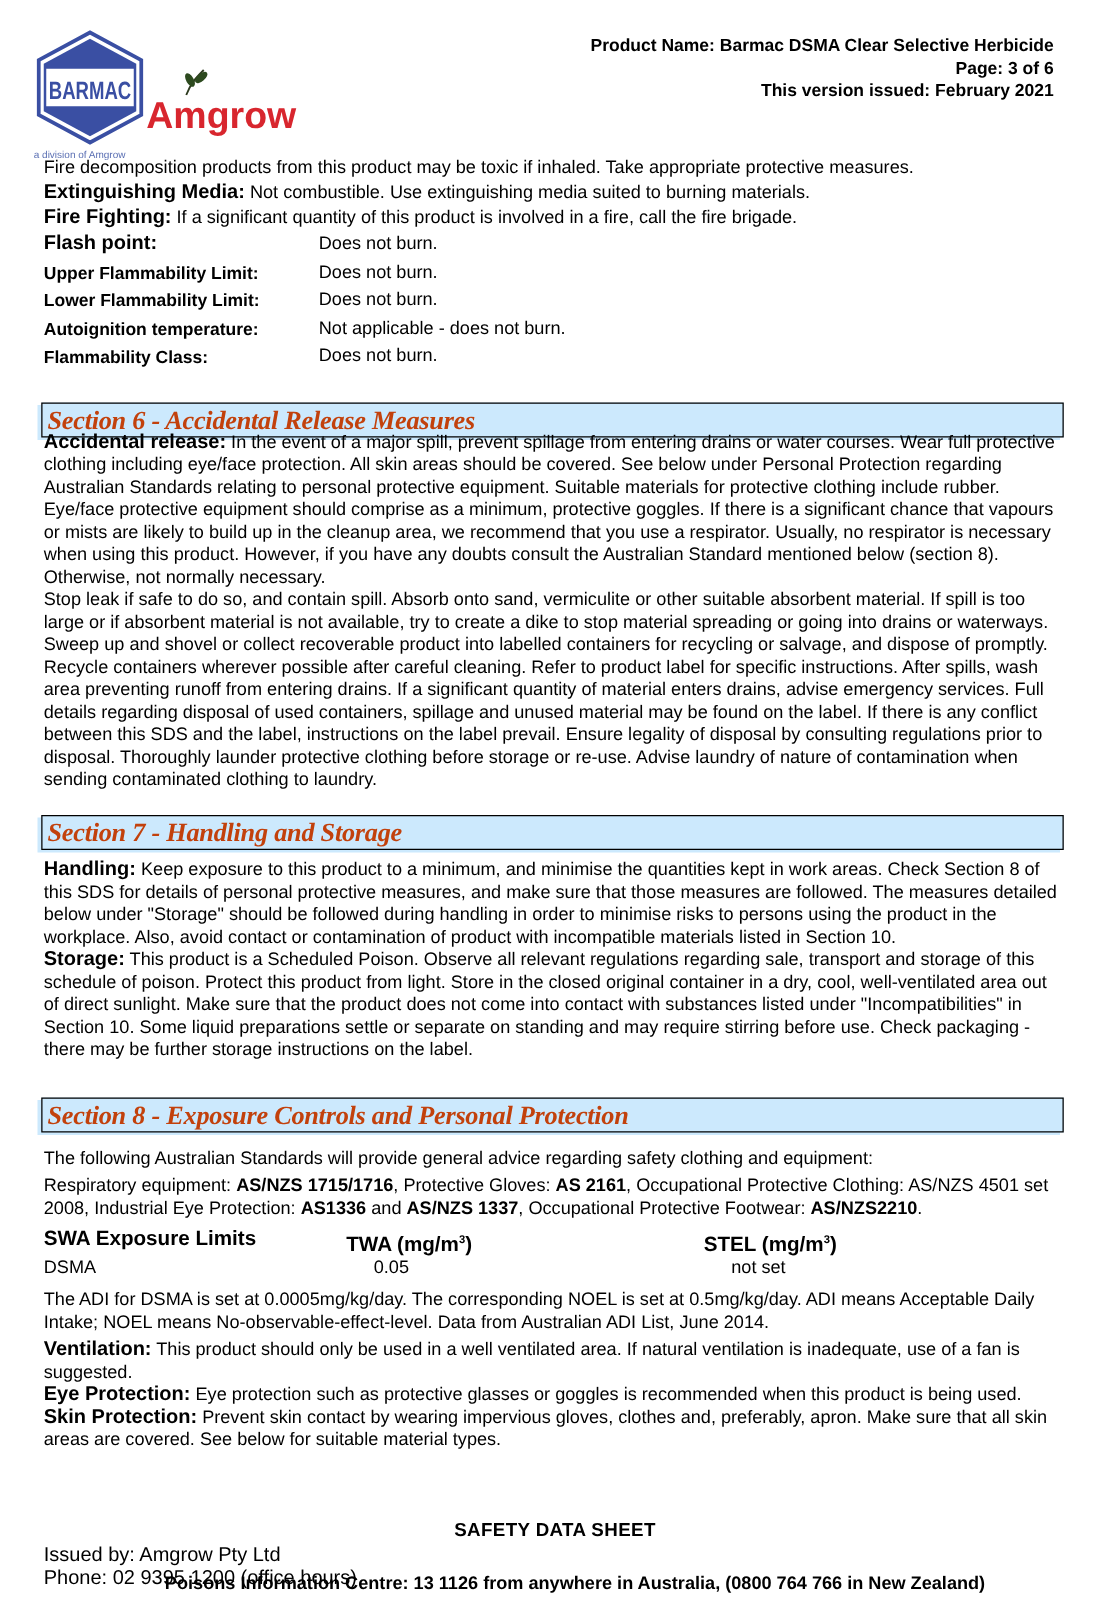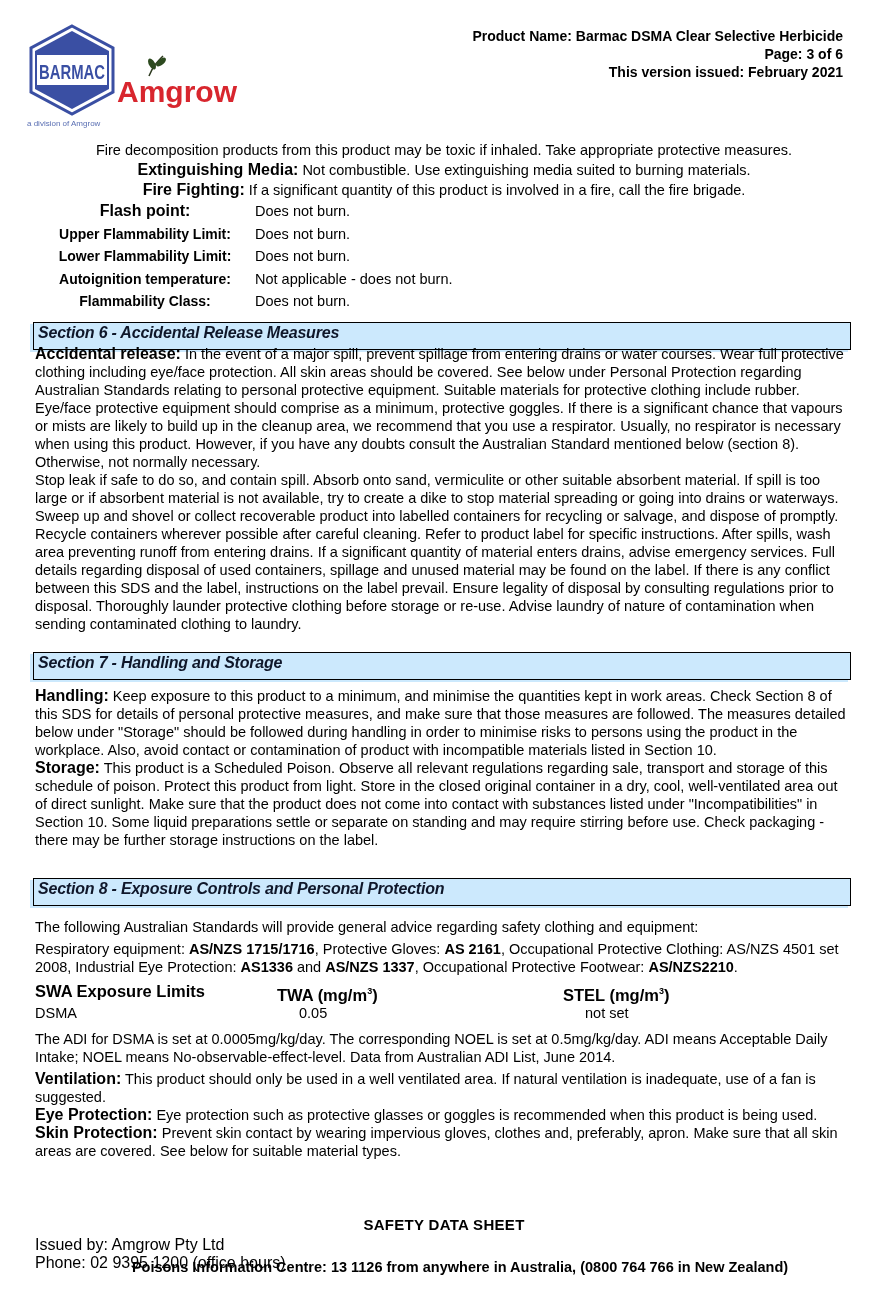--- a/index.html
+++ b/index.html
@@ -21,22 +21,23 @@
   .kv .k { width: 220px; font-weight: bold; font-size: 14px; }
   .kv .k.big { font-size: 16px; }
   .kv .v { font-size: 14.5px; }
   .sec-head {
     position: absolute; left: 33px; width: 816px; height: 26px;
     background: #cce9fd; border: 1.5px solid #000;
     box-shadow: -3px 2px 0 #cce9fd;
   }
   .sec-head span {
     position: absolute; left: 4px; top: 1px;
-    font-style: italic; font-weight: bold; font-size: 16px; color: #0f172a;
+    font-style: italic; font-weight: bold; font-size: 21px; color: #c2410c;
     letter-spacing: -0.2px;
+    font-family: Liberation Serif, serif;
   }
   .swa { display: flex; margin-top: 6px; }
   .swa .c1 { width: 242px; }
   .swa .c2 { width: 286px; }
   .swa-h { font-weight: bold; font-size: 16.5px; }
   sup { font-size: 9px; }
   .footer-title { position: absolute; left: 0; width: 888px; top: 1216px; text-align: center; font-weight: bold; font-size: 15px; letter-spacing: 0.3px; }
   .footer-row { position: absolute; left: 35px; width: 805px; top: 1236px; display: flex; justify-content: space-between; font-size: 16px; flex-direction: column; }
   .footer-poison { position: absolute; left: 0; width: 888px; top: 1259px; text-align: center; font-weight: bold; font-size: 14.5px; padding-left: 16px; }
 </style>
@@ -56,21 +57,21 @@
     <text x="2" y="104" font-family="Liberation Sans, sans-serif" font-size="8" fill="#5a6fb3">a division of Amgrow</text>
   </svg>
 </div>
 
 <div class="header-info">
   <div>Product Name: Barmac DSMA Clear Selective Herbicide</div>
   <div>Page: 3 of 6</div>
   <div>This version issued: February 2021</div>
 </div>
 
-<div class="content" style="top:140px;text-align:center;">
+<div class="content" style="top:124px;">
   <p style="line-height:20px;">Fire decomposition products from this product may be toxic if inhaled. Take appropriate protective measures.</p>
   <p style="line-height:20px;"><span class="lbl-big">Extinguishing Media:</span><span> Not combustible. Use extinguishing media suited to burning materials.</span></p>
   <p style="line-height:20px;"><span class="lbl-big">Fire Fighting:</span><span> If a significant quantity of this product is involved in a fire, call the fire brigade.</span></p>
   <div>
     <div class="kv">
         <span class="k big">Flash point:</span>
         <span class="v">Does not burn.</span>
       </div>
     <div class="kv">
         <span class="k">Upper Flammability Limit:</span>

